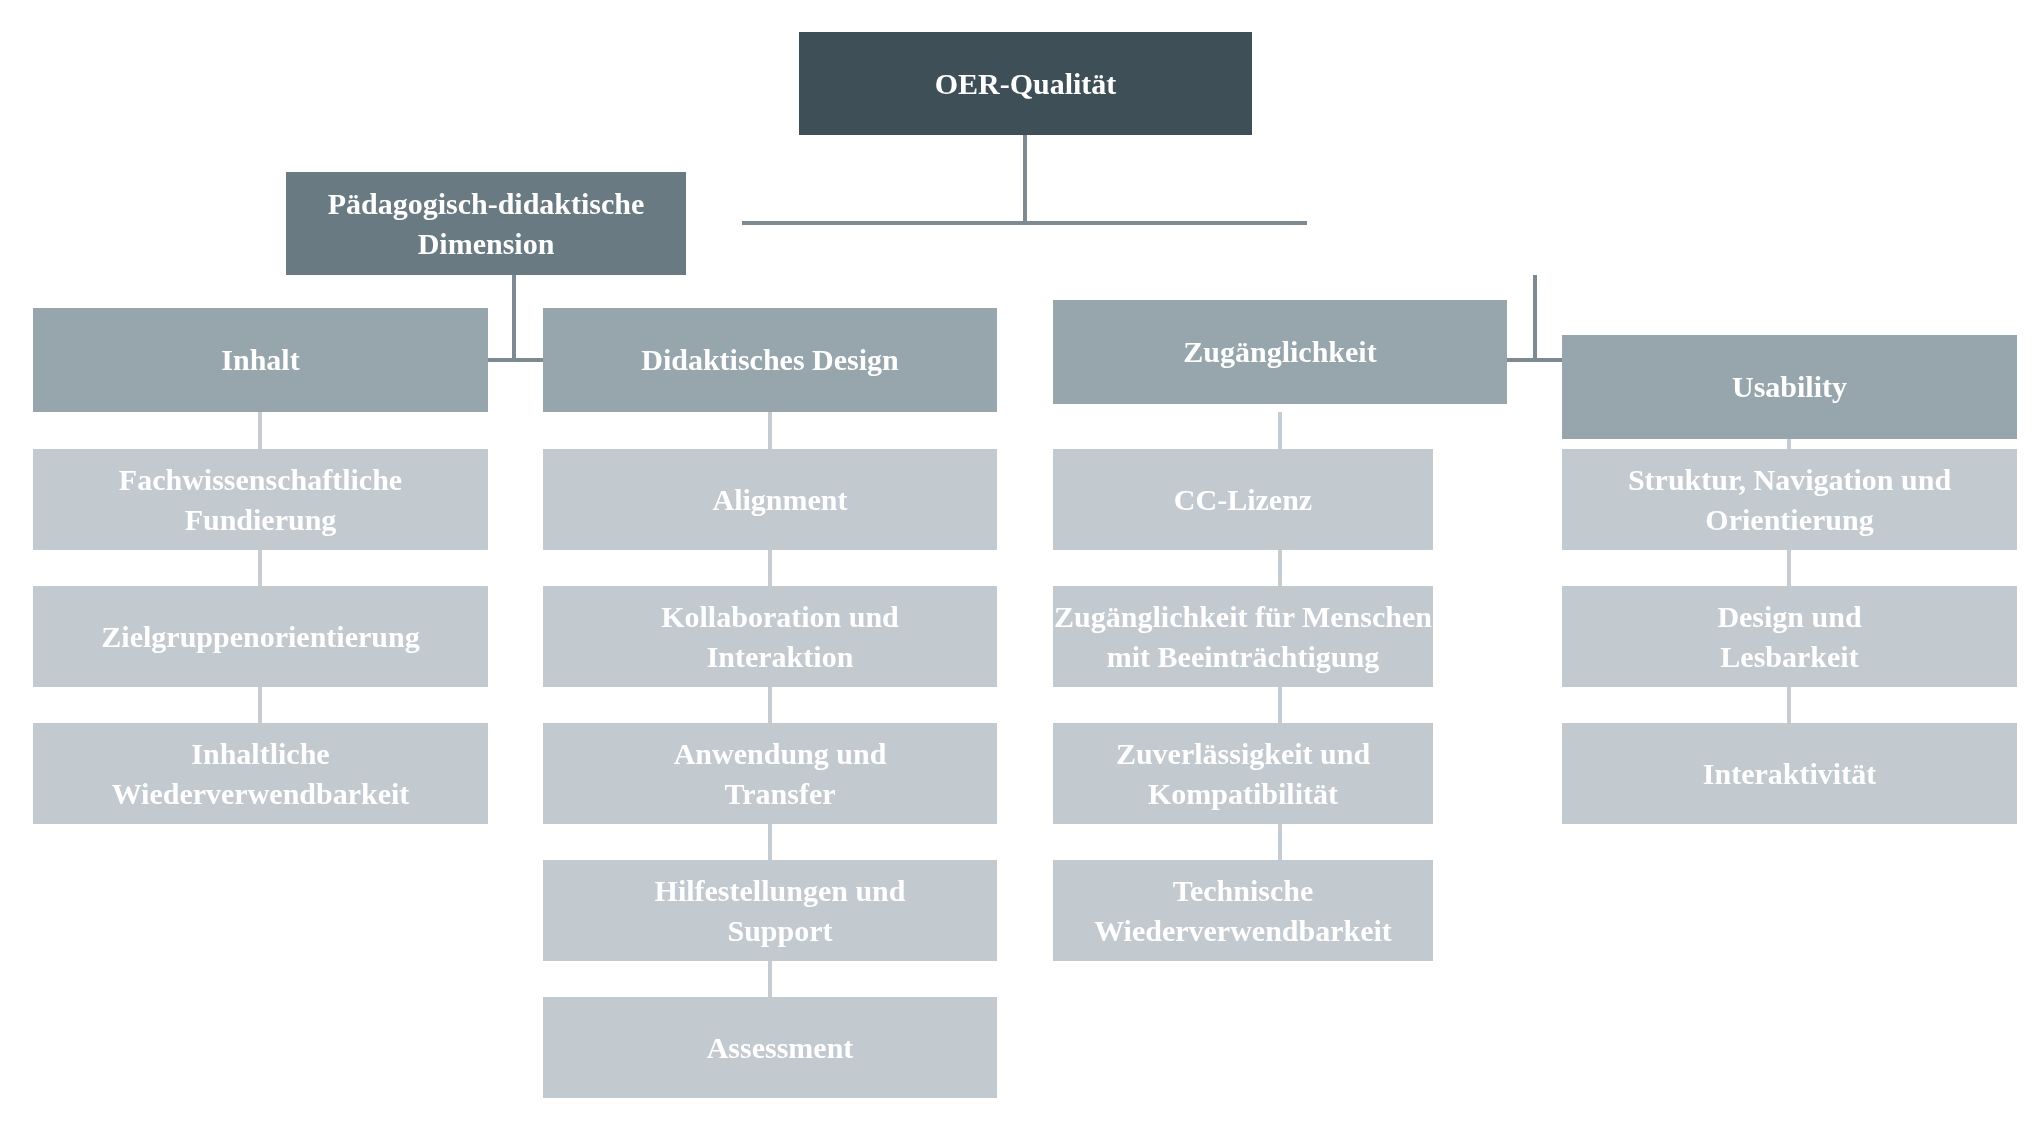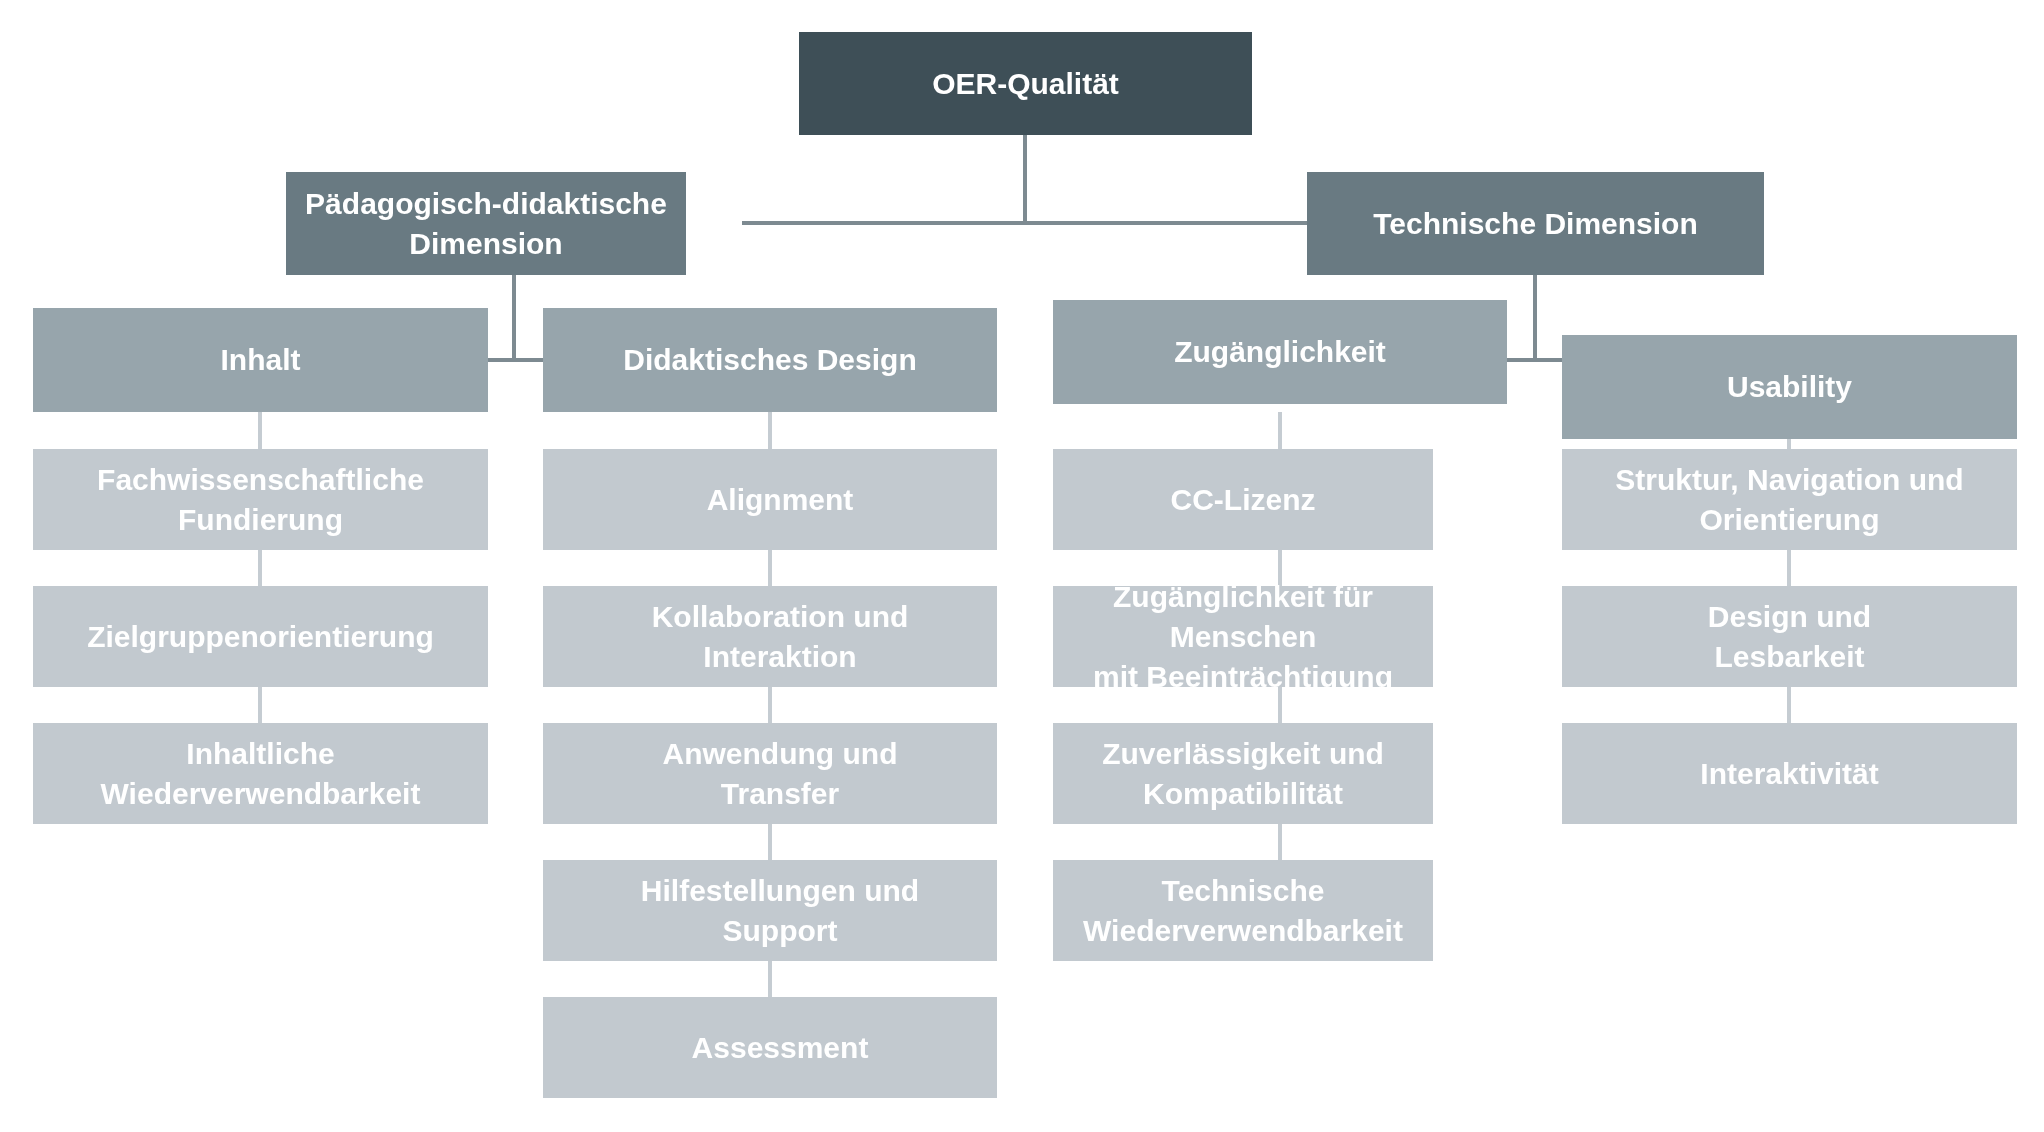--- a/index.html
+++ b/index.html
@@ -10,21 +10,21 @@
     --leaf-box:#c2c9cf;
     --connector-dark:#7d8a91;
     --connector-light:#c5ccd2;
     --text:#ffffff;
   }
   html,body{margin:0;padding:0;background:var(--background);}
   .canvas{
     position:relative;
     width:2044px;height:1132px;
     background:var(--background);
-    font-family:Liberation Sans, sans-serif;
+    font-family:Liberation Serif, serif;
     overflow:hidden;
   }
   .box{
     position:absolute;
     display:flex;align-items:center;justify-content:center;
     text-align:center;
     color:var(--text);
     font-weight:700;
     font-size:30px;
     line-height:40px;
@@ -114,23 +114,20 @@
   <div class="conn light connx-3 conny-2"></div>
 
   <div class="box root" id="box-root">
     <span class="box-label">OER-Qualität</span>
   </div>
 
   <div class="box dimension" id="box-dim-0">
     <span class="box-label">Pädagogisch-didaktische
 Dimension</span>
   </div>
-  <div class="box dimension" id="box-dim-1">
-    <span class="box-label">Technische Dimension</span>
-  </div>
 
   <div class="box category" id="box-cat-0">
     <span class="box-label">Inhalt</span>
   </div>
   <div class="box category" id="box-cat-1">
     <span class="box-label">Didaktisches Design</span>
   </div>
   <div class="box category" id="box-cat-2">
     <span class="box-label">Zugänglichkeit</span>
   </div>

